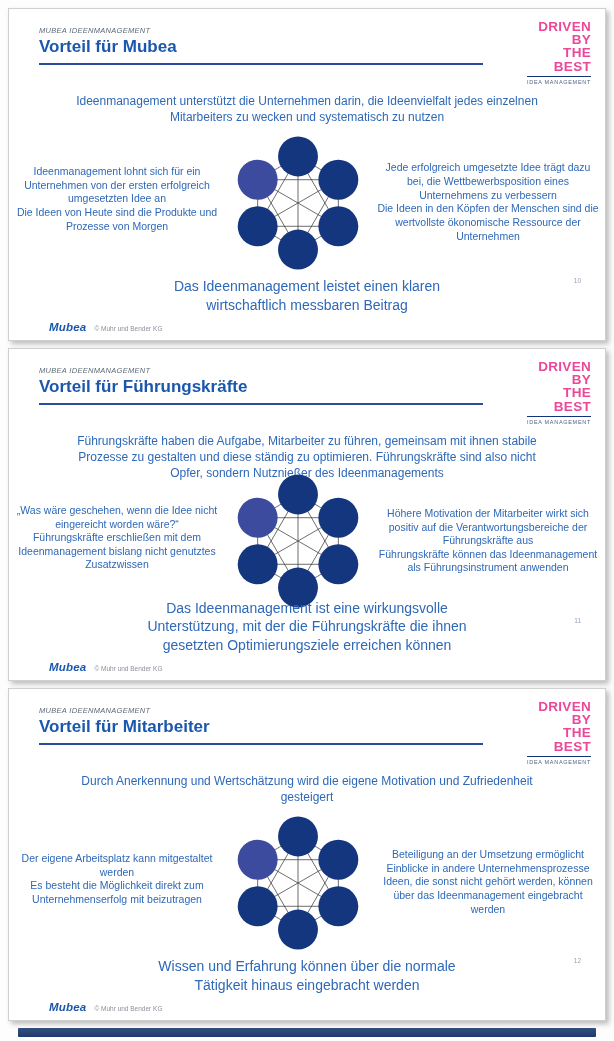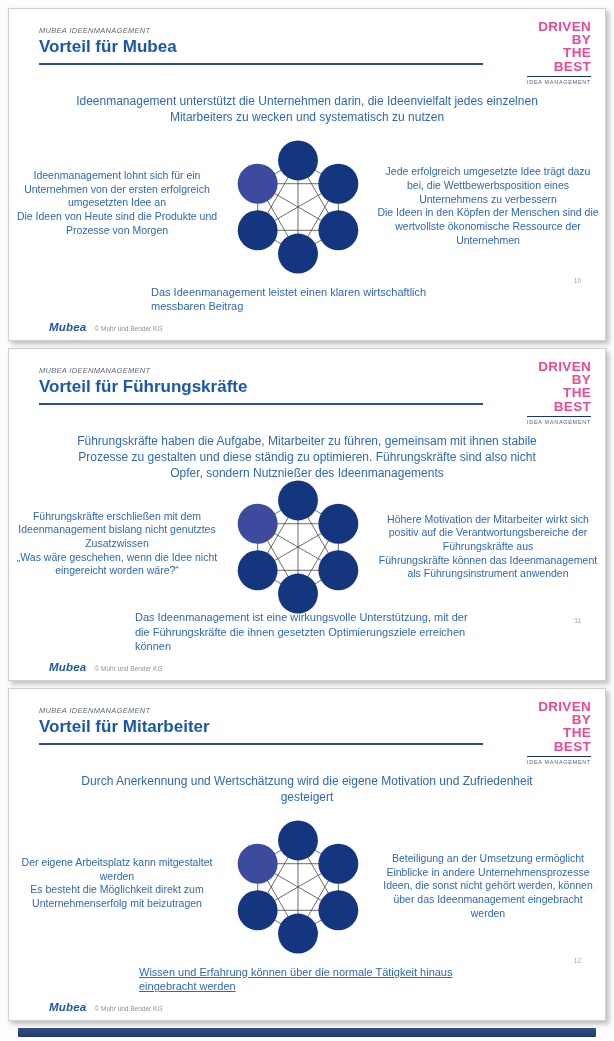--- a/index.html
+++ b/index.html
@@ -30,22 +30,22 @@
   .side { display: flex; flex-direction: column; justify-content: space-between; padding: 7px 0 14px 0; }
   .side.left { width: 204px; }
   .side.right { width: 222px; margin-top: 6px; }
   .side p { color: #2e68b8; font-size: 10.5px; line-height: 1.3; text-align: center; }
   .network-wrap { flex: 1; display: flex; justify-content: center; align-items: center; min-width: 0; }
   svg.network { width: 176px; height: 148px; }
   .node { fill: #14367e; }
   .node-highlight { fill: #3c4b9d; }
   .edges line { stroke: #3c3c3c; stroke-width: 0.9; }
 
-  .bottom-text { color: #2e68b8; font-size: 11px; line-height: 1.32; margin: 0 auto 26px auto; flex: 0 0 auto; }
-  .bw1 { max-width: 312px; } .bw2 { max-width: 344px; } .bw3 { max-width: 336px; text-decoration: underline; }
+  .bottom-text { text-align: center; color: #2e68b8; font-size: 14px; line-height: 1.32; margin: 0 auto 26px auto; flex: 0 0 auto; }
+  .bw1 { max-width: 312px; } .bw2 { max-width: 344px; } .bw3 { max-width: 336px; }
 
   .pagenum { position: absolute; right: 24px; bottom: 56px; font-size: 6.5px; color: #96a3b4; }
 
   .slide-footer { position: absolute; left: 40px; bottom: 7px; display: flex; align-items: baseline; gap: 8px; }
   .mubea { color: #1a57ad; font-weight: bold; font-style: italic; font-size: 11.5px; letter-spacing: 0.2px; }
   .copy { font-size: 6.5px; color: #8b9099; }
 
   .next-page-edge { width: 578px; height: 9px; margin: 0 auto; background: linear-gradient(#33507f, #1d3a6e); border-radius: 1px; flex: 0 0 auto; }
 </style>
 </head>
@@ -127,22 +127,22 @@
         <div class="logo-line">BY</div>
         <div class="logo-line">THE</div>
         <div class="logo-line">BEST</div>
         <div class="logo-rule"></div>
         <div class="logo-sub">IDEA MANAGEMENT</div>
       </div>
     </div>
     <p class="intro">Führungskräfte haben die Aufgabe, Mitarbeiter zu führen, gemeinsam mit ihnen stabile Prozesse zu gestalten und diese ständig zu optimieren. Führungskräfte sind also nicht Opfer, sondern Nutznießer des Ideenmanagements</p>
     <div class="mid">
       <div class="side left">
+        <p>„Was wäre geschehen, wenn die Idee nicht eingereicht worden wäre?“</p>
         <p>Führungskräfte erschließen mit dem Ideenmanagement bislang nicht genutztes Zusatzwissen</p>
-        <p>„Was wäre geschehen, wenn die Idee nicht eingereicht worden wäre?“</p>
       </div>
       <div class="network-wrap">
         <svg class="network" viewBox="0 0 190 160">
           <g class="edges">
             <line x1="95" y1="24" x2="143.5" y2="52"></line>
               <line x1="95" y1="24" x2="143.5" y2="108"></line>
             <line x1="95" y1="24" x2="95" y2="136"></line>
               <line x1="95" y1="24" x2="46.5" y2="108"></line>
             <line x1="95" y1="24" x2="46.5" y2="52"></line>
               <line x1="143.5" y1="52" x2="143.5" y2="108"></line>

